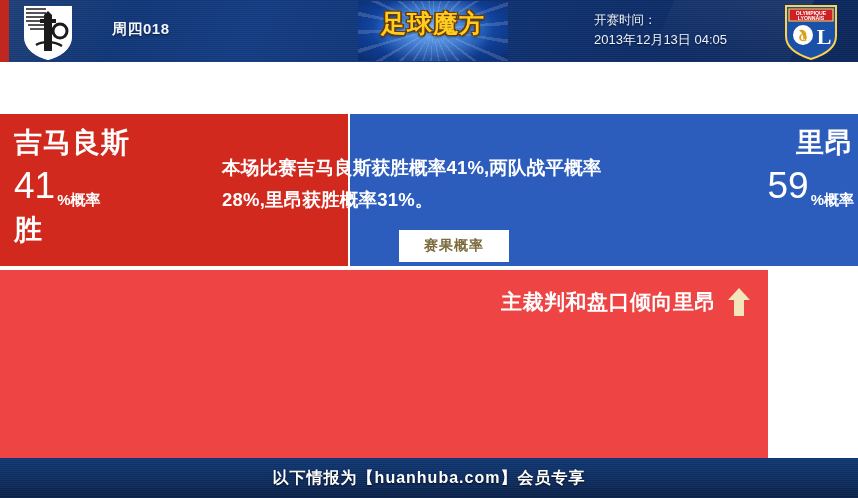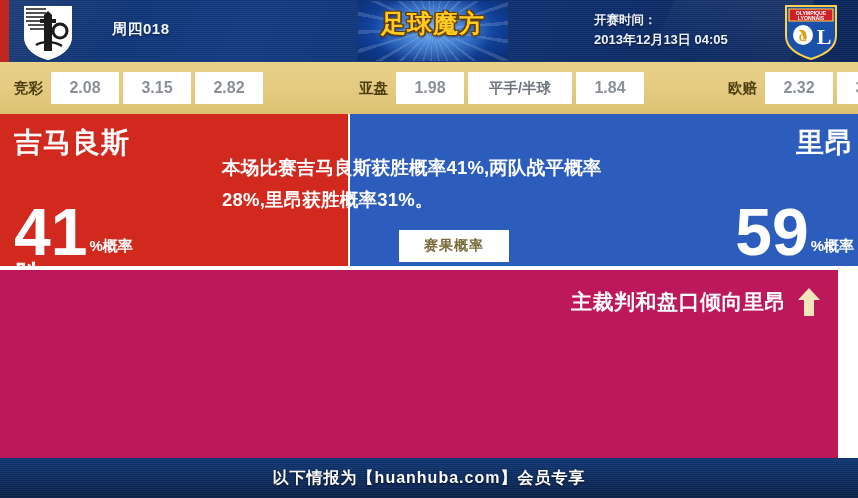--- a/index.html
+++ b/index.html
@@ -67,21 +67,21 @@
     font-size:25px;font-weight:bold;letter-spacing:1px;
     color:#ffcc22;
     text-shadow:
       -1.4px -1.4px 0 #6a3b00, 1.4px -1.4px 0 #6a3b00,
       -1.4px 1.4px 0 #6a3b00, 1.4px 1.4px 0 #6a3b00,
       0 2px 3px rgba(0,0,0,.6);
   }
 
   .kickoff{
     position:absolute;left:594px;top:10px;width:180px;text-align:left;
-    color:#eef3ff;font-size:12.5px;line-height:20px;font-weight:bold;
+    color:#eef3ff;font-size:12.5px;line-height:20px;font-weight:normal;
     text-shadow:0 1px 2px rgba(0,0,0,.55);
   }
   .kickoff .k2{font-size:13px;}
 
   
   .crest-ol{position:absolute;left:782px;top:4px;width:58px;height:56px;}
 
   
   .oddsbar{
     position:absolute;left:0;top:62px;width:858px;height:52px;
@@ -109,21 +109,21 @@
     position:absolute;left:0;top:0;width:348px;height:152px;background:#d2291f;
   }
   .panel-blue{
     position:absolute;left:350px;top:0;width:508px;height:152px;background:#2c5dbd;
   }
   .team-left{
     position:absolute;left:14px;top:12px;color:#fff;
   }
   .team-name{font-size:28px;font-weight:bold;letter-spacing:1px;line-height:34px;}
   .pctline{display:flex;align-items:flex-end;line-height:1;}
-  .pctnum{font-size:66px;font-weight:bold;line-height:52px;margin-top:46px;}
+  .pctnum{font-size:37px;font-weight:normal;line-height:52px;}
   .pctsuffix{font-size:15px;font-weight:bold;padding-bottom:5px;margin-left:2px;}
   .resultword{font-size:28px;font-weight:bold;line-height:32px;margin-top:2px;}
 
   .team-right{
     position:absolute;right:30px;top:12px;color:#fff;text-align:right;
   }
   .team-right .pctline{justify-content:flex-end;}
 
   .tab-label{
     position:absolute;left:375px;top:116px;width:110px;height:32px;
@@ -132,21 +132,21 @@
     font-size:14px;font-weight:bold;letter-spacing:1px;margin-left:24px;
   }
   .summary{
     position:absolute;left:222px;top:152px;width:410px;
     color:#ffffff;font-size:18.5px;font-weight:bold;line-height:32px;
     letter-spacing:.2px;
   }
 
   
   .lower{
-    position:absolute;left:0;top:270px;width:838px;height:188px;background:#be185d;
+    position:absolute;left:0;top:270px;width:768px;height:188px;background:#ef4444;
   }
   .lower-head{
     position:absolute;right:18px;top:18px;
     display:flex;align-items:center;gap:12px;
     color:#ffffff;font-size:21px;font-weight:bold;letter-spacing:.5px;
   }
   .arrow-up{display:inline-block;width:22px;height:28px;position:relative;}
   .arrow-up .stem{
     position:absolute;left:6px;top:10px;width:10px;height:18px;background:#f3e6bd;
   }
@@ -230,43 +230,20 @@
       <path d="M7,5 H51 V17 H7 Z" fill="#cf2027" stroke="#ffd24a" stroke-width="1.2"></path>
       <text x="29" y="10.5" font-size="5.2" font-weight="bold" fill="#ffffff" text-anchor="middle" font-family="Liberation Sans, sans-serif">OLYMPIQUE</text>
       <text x="29" y="15.6" font-size="5.2" font-weight="bold" fill="#ffffff" text-anchor="middle" font-family="Liberation Sans, sans-serif">LYONNAIS</text>
       <circle cx="21" cy="31" r="10" fill="#ffffff"></circle>
       <path d="M17,26 c3,-1 6,0 7,3 c1,3 -1,6 -3,7 c1,-3 0,-6 -4,-10 z M17,34 c2,2 5,3 8,2 c-2,2 -6,2 -8,-2 z" fill="#d9a21b"></path>
       <text x="42" y="40" font-size="22" font-weight="bold" fill="#ffffff" text-anchor="middle" font-family="Liberation Serif, serif">L</text>
       <text x="21" y="37" font-size="11" font-weight="bold" fill="#d9a21b" text-anchor="middle" font-family="Liberation Serif, serif">O</text>
     </svg>
   </div>
 
-  <div class="oddsbar">
-
-    <div class="odds-group g1">
-      <span class="odds-label">竞彩</span>
-      <span class="odds-cell">2.08</span>
-      <span class="odds-cell">3.15</span>
-      <span class="odds-cell">2.82</span>
-    </div>
-
-    <div class="odds-group g2">
-      <span class="odds-label">亚盘</span>
-      <span class="odds-cell">1.98</span>
-      <span class="odds-cell wide">平手/半球</span>
-      <span class="odds-cell">1.84</span>
-    </div>
-
-    <div class="odds-group g3">
-      <span class="odds-label">欧赔</span>
-      <span class="odds-cell">2.32</span>
-      <span class="odds-cell">3.18</span>
-
-    </div>
-  </div>
 
   <div class="probrow">
     <div class="panel-red"></div>
     <div class="panel-blue"></div>
 
     <div class="team-left">
       <div class="team-name">吉马良斯</div>
       <div class="pctline">
         <span class="pctnum">41</span>
         <span class="pctsuffix">%概率</span>

